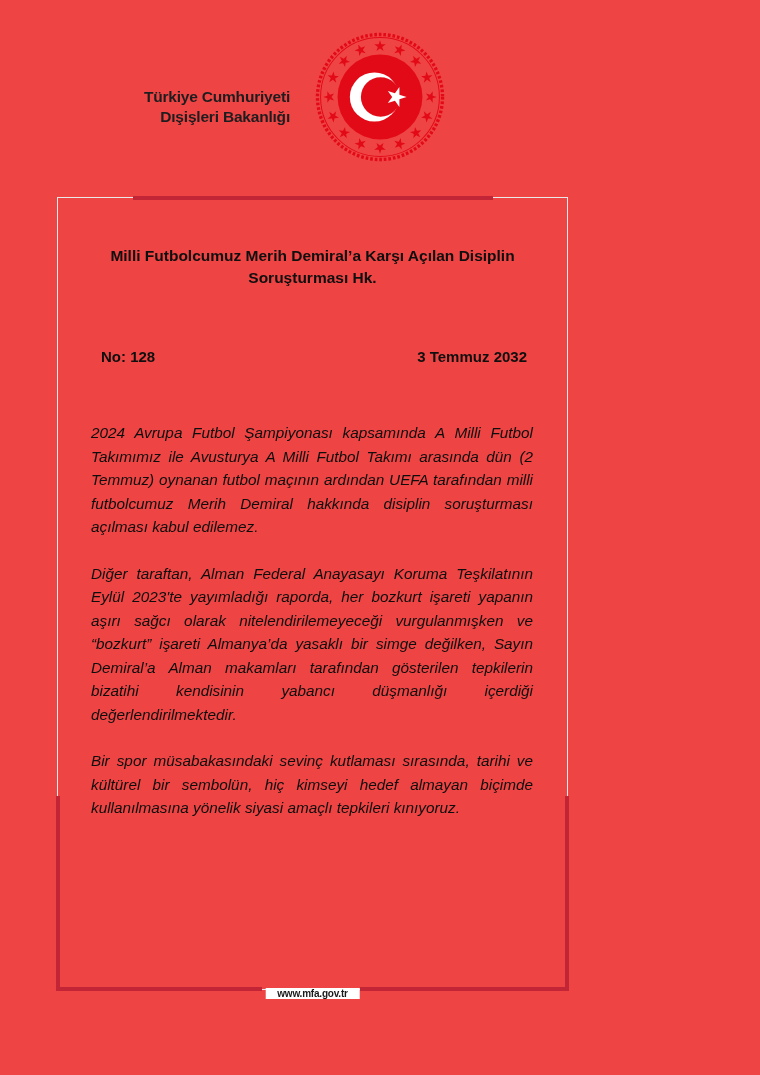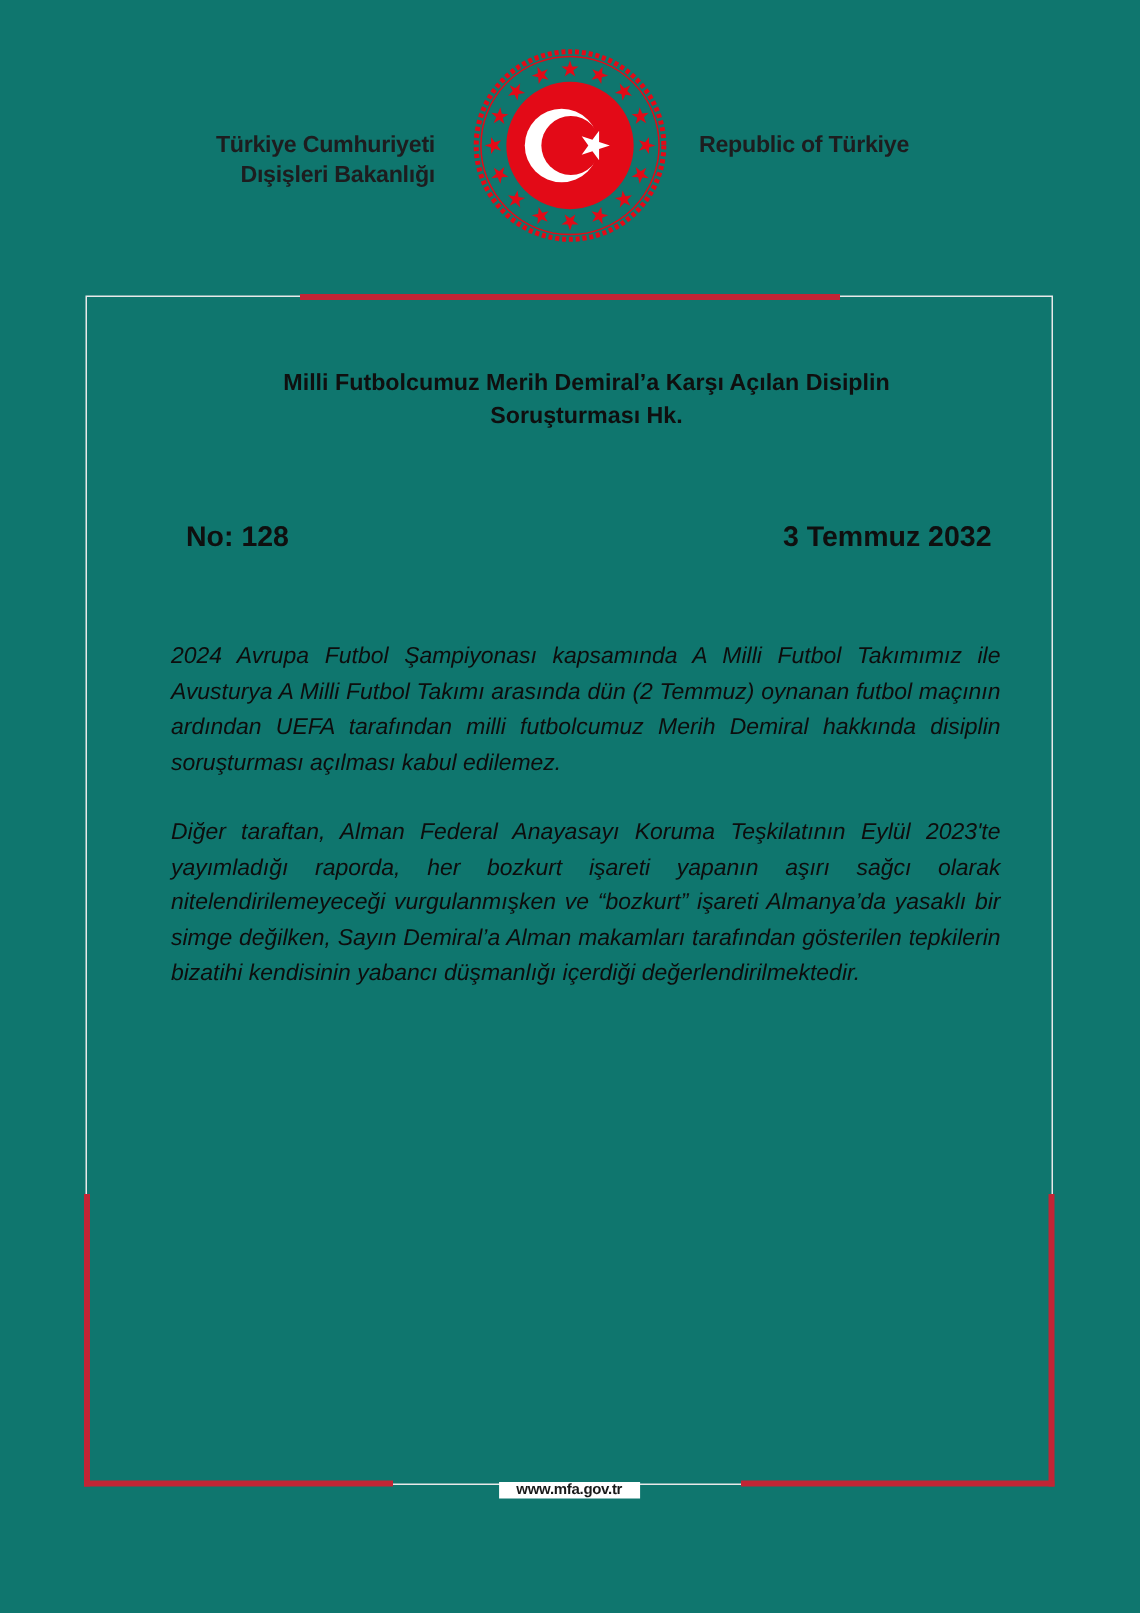--- a/index.html
+++ b/index.html
@@ -1,33 +1,33 @@
 <!DOCTYPE html>
 <html lang="tr"><head>
 <meta charset="utf-8">
 <style>
   html,body { margin:0; padding:0; background:#ffffff; }
   .page {
     position:relative; width:760px; height:1075px; margin:0 auto;
-    background:#0f766e; overflow:hidden;
+    background:#ef4444; overflow:hidden;
     font-family:"Liberation Sans","DejaVu Sans",sans-serif;
     color:#111;
   }
 
   
   .ministry-block { position:absolute; top:87px; font-size:15.5px; line-height:20px;
     font-weight:600; letter-spacing:-0.2px; color:#1d1d1f; }
   .ministry-tr { right:470px; text-align:right; }
   .ministry-en { left:466px; text-align:left; }
   .emblem { position:absolute; top:30px; left:313px; width:134px; height:134px; }
 
   
   .frame {
-    position:absolute; left:57px; top:197px; width:645px; height:793px;
-    border:1px solid #e9e9e9; box-sizing:border-box;padding-left:23px;
+    position:absolute; left:57px; top:197px; width:511px; height:793px;
+    border:1px solid #e9e9e9; box-sizing:border-box;
   }
   .accent { position:absolute; background:#c22535; }
   .accent-top    { top:-2px; left:50%; transform:translateX(-50%); width:360px; height:4px; }
   .accent-left   { left:-2px;  top:598px; bottom:-2px; width:4px; }
   .accent-right  { right:-2px; top:598px; bottom:-2px; width:4px; }
   .accent-bl     { left:-2px;  bottom:-2px; width:206px; height:4px; }
   .accent-br     { right:-2px; bottom:-2px; width:209px; height:4px; }
 
   .footer-label {
     position:absolute; bottom:-10px; left:50%; transform:translateX(-50%);
@@ -35,21 +35,21 @@
     font-size:10px; font-weight:600; letter-spacing:-0.2px; color:#1a1a1a;
   }
 
   
   .doc-title {
     margin:47px auto 0; width:490px; text-align:center;
     font-weight:bold; font-size:15.5px; line-height:21.5px; color:#0f0f0f;
   }
   .doc-meta {
     display:flex; justify-content:space-between; align-items:baseline;
-    margin:60px 40px 0 43px; font-weight:bold; font-size:19px; color:#0f0f0f;
+    margin:60px 40px 0 43px; font-weight:bold; font-size:15px; color:#0f0f0f;
   }
   .doc-body { margin:56px 34px 0 33px; }
   .doc-body p {
     margin:0 0 23px; font-size:15.3px; line-height:23.5px;
     text-align:justify; color:#0d0d0d;font-style:italic;
   }
 </style>
 </head>
 <body>
 
@@ -89,38 +89,38 @@
       </g>
 
       <circle r="38" fill="#E30A17"></circle>
       <circle cx="-5" cy="0" r="22" fill="#ffffff"></circle>
       <circle cx="0.5" cy="0" r="17.6" fill="#E30A17"></circle>
       <use href="#st" fill="#ffffff" transform="translate(14.5,0) rotate(90) scale(1.55)"></use>
     </svg>
   </div>
 
   <div class="ministry-block ministry-en">
-    <div>Republic of Türkiye</div>
   </div>
 
   <div class="frame">
     <div class="accent accent-top"></div>
     <div class="accent accent-left"></div>
     <div class="accent accent-right"></div>
     <div class="accent accent-bl"></div>
     <div class="accent accent-br"></div>
 
     <h1 class="doc-title">Milli Futbolcumuz Merih Demiral’a Karşı Açılan Disiplin Soruşturması Hk.</h1>
 
     <div class="doc-meta">
       <span>No: 128</span>
       <span>3 Temmuz 2032</span>
     </div>
 
     <div class="doc-body">
       <p>2024 Avrupa Futbol Şampiyonası kapsamında A Milli Futbol Takımımız ile Avusturya A Milli Futbol Takımı arasında dün (2 Temmuz) oynanan futbol maçının ardından UEFA tarafından milli futbolcumuz Merih Demiral hakkında disiplin soruşturması açılması kabul edilemez.</p>
       <p>Diğer taraftan, Alman Federal Anayasayı Koruma Teşkilatının Eylül 2023'te yayımladığı raporda, her bozkurt işareti yapanın aşırı sağcı olarak nitelendirilemeyeceği vurgulanmışken ve “bozkurt” işareti Almanya’da yasaklı bir simge değilken, Sayın Demiral’a Alman makamları tarafından gösterilen tepkilerin bizatihi kendisinin yabancı düşmanlığı içerdiği değerlendirilmektedir.</p>
+      <p>Bir spor müsabakasındaki sevinç kutlaması sırasında, tarihi ve kültürel bir sembolün, hiç kimseyi hedef almayan biçimde kullanılmasına yönelik siyasi amaçlı tepkileri kınıyoruz.</p>
     </div>
 
     <div class="footer-label">www.mfa.gov.tr</div>
   </div>
 
 </div>
 
 </body></html>

